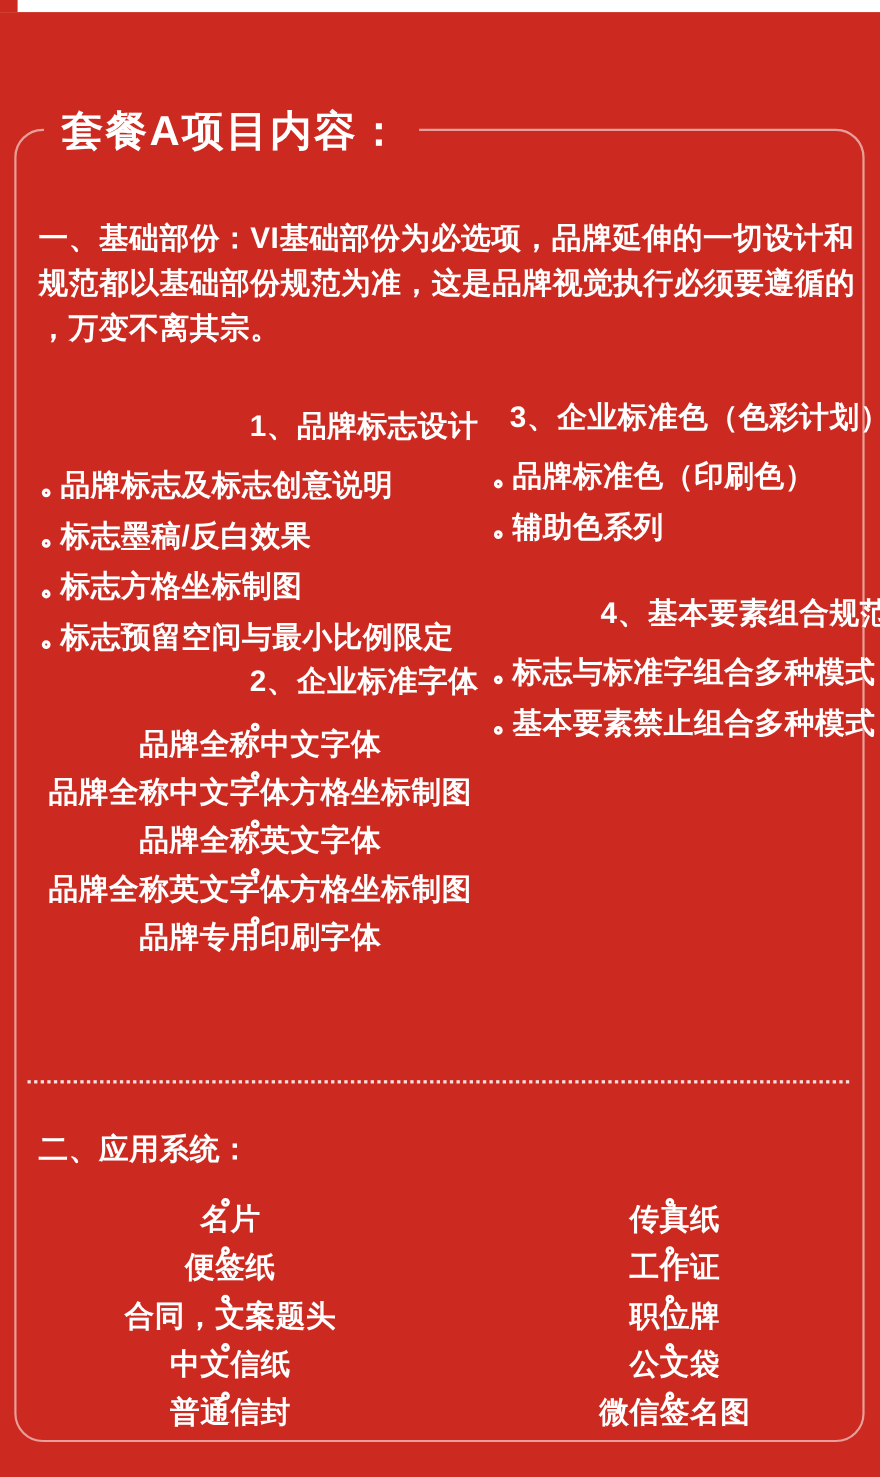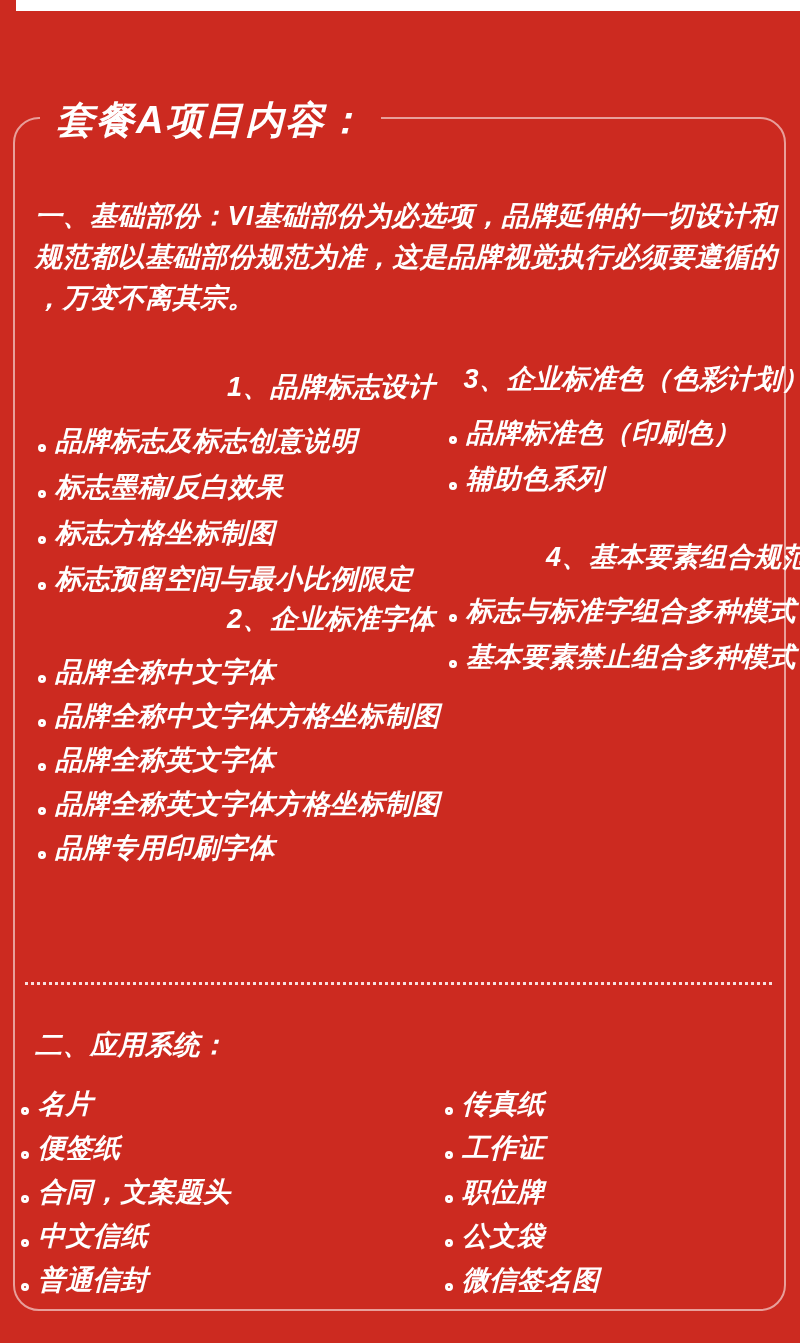--- a/index.html
+++ b/index.html
@@ -14,21 +14,20 @@
   body{
     font-family:"Liberation Sans","DejaVu Sans",sans-serif;
     font-weight:700;
     background:#ffffff;
   }
   .page{
     position:relative;
     width:800px;height:1343px;
     background:var(--top_strip);
     overflow:hidden;
-    font-style:italic;
   }
   .corner-chip{
     position:absolute;left:0;top:0;width:16px;height:11px;
     background:var(--card_red);
   }
   .banner{
     position:absolute;left:0;top:11px;width:800px;height:1332px;
     background:var(--card_red);
     color:var(--text_white);
   }
@@ -63,21 +62,21 @@
     white-space:nowrap;letter-spacing:0.5px;text-align:right;
   }
   .sec-gap1{}
   .sec-gap2{margin-top:38px;}
   ul.blist{list-style:none;}
   ul.blist li{
     display:flex;align-items:center;
     white-space:nowrap;
   }
   .rows-46 li{height:46px;}
-  .rows-44 li{height:44px;}
+  .rows-44 li{height:44px;flex-direction:column;}
   .ring{
     flex:none;
     width:8px;height:8px;
     border:3px solid var(--text_white);
     border-radius:50%;
     margin-right:9px;
     transform:translateY(7px);
   }
   .pad3 li{padding-left:3px;}
   .pad5 li{padding-left:5px;text-align:right;}

